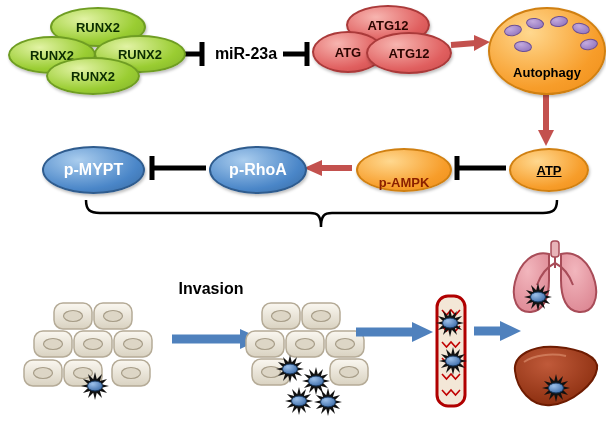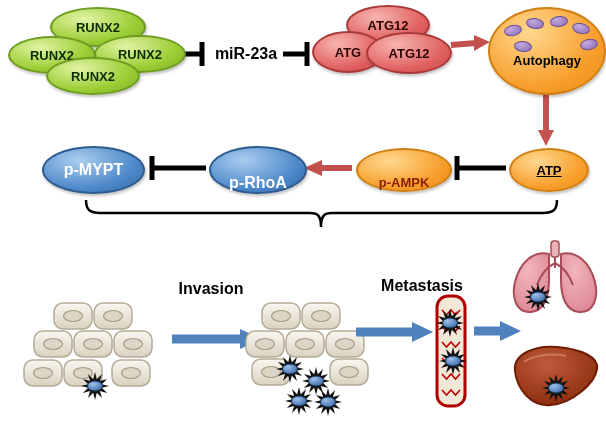--- a/index.html
+++ b/index.html
@@ -16,21 +16,21 @@
   .green{background:radial-gradient(ellipse at 35% 28%,#e2f3a5,#9acd32 62%,#7fb02a);border:2px solid #6f9d23;color:#0b2d00;}
   .redov{background:radial-gradient(ellipse at 35% 28%,#f7b5b0,#e05f5f 65%,#c94a4a);border:2px solid #aa3a3a;color:#2d0500;justify-content:center;}
   .orangeov{background:radial-gradient(ellipse at 35% 28%,#ffd88f,#f79d2a 65%,#ee8d18);border:2px solid #d08012;color:#000;}
   .blueov{background:radial-gradient(ellipse at 35% 28%,#aacdee,#4a86c8 65%,#38699f);border:2px solid #2f5c8e;color:#fff;font-size:16px;}
   .txtlabel{position:absolute;z-index:2;font-weight:bold;color:#000;font-size:16px;text-align:center;}
   .dot{
     position:absolute;width:16px;height:9px;border-radius:50%;
     background:radial-gradient(ellipse at 35% 30%,#c3aade,#9b7fc4 70%,#7a5fa8);
     border:1px solid #6b4f97;
   }
-  .autolabel{position:absolute;left:0;bottom:25px;width:100%;text-align:center;font-weight:bold;font-size:13px;color:#000;}
+  .autolabel{position:absolute;left:0;bottom:13px;width:100%;text-align:center;font-weight:bold;font-size:13px;color:#000;}
   .ampk-text{color:#8b2000;}
 </style>
 </head>
 <body>
 
 <div class="canvas">
 
   <svg class="layer" width="606" height="431" viewBox="0 0 606 431" xmlns="http://www.w3.org/2000/svg" xmlns:xlink="http://www.w3.org/1999/xlink">
     <defs>
       <linearGradient id="cellG" x1="0" y1="0" x2="0" y2="1">
@@ -200,23 +200,22 @@
     <span class="dot" style="left:24px;top:32px;transform:rotate(6deg);"></span>
     <span class="autolabel">Autophagy</span>
   </div>
 
   <div class="node orangeov" style="left:509px;top:148px;width:76px;height:40px;text-decoration:underline;">
     <span>ATP</span>
   </div>
   <div class="node orangeov" style="left:356px;top:148px;width:92px;height:40px;align-items:flex-end;">
     <span class="ampk-text">p-AMPK</span>
   </div>
-  <div class="node blueov" style="left:209px;top:146px;width:94px;height:44px;align-items:flex-end;">
+  <div class="node blueov" style="left:209px;top:146px;width:94px;height:44px;">
     <span>p-RhoA</span>
   </div>
   <div class="node blueov" style="left:42px;top:146px;width:99px;height:44px;">
     <span>p-MYPT</span>
   </div>
 
   <div class="txtlabel" style="left:164px;top:280px;width:94px;">Invasion</div>
-  <div class="txtlabel" style="left:370px;top:277px;width:104px;">Metastasis</div>
 
 </div>
 
 </body></html>

